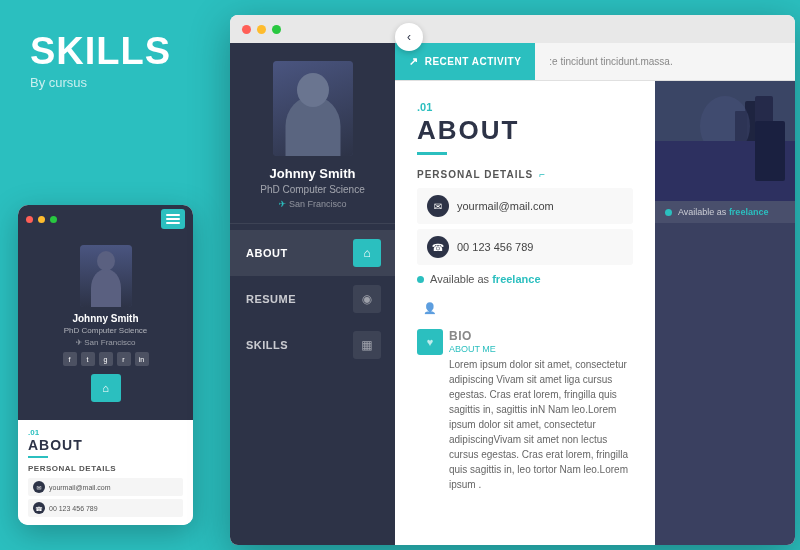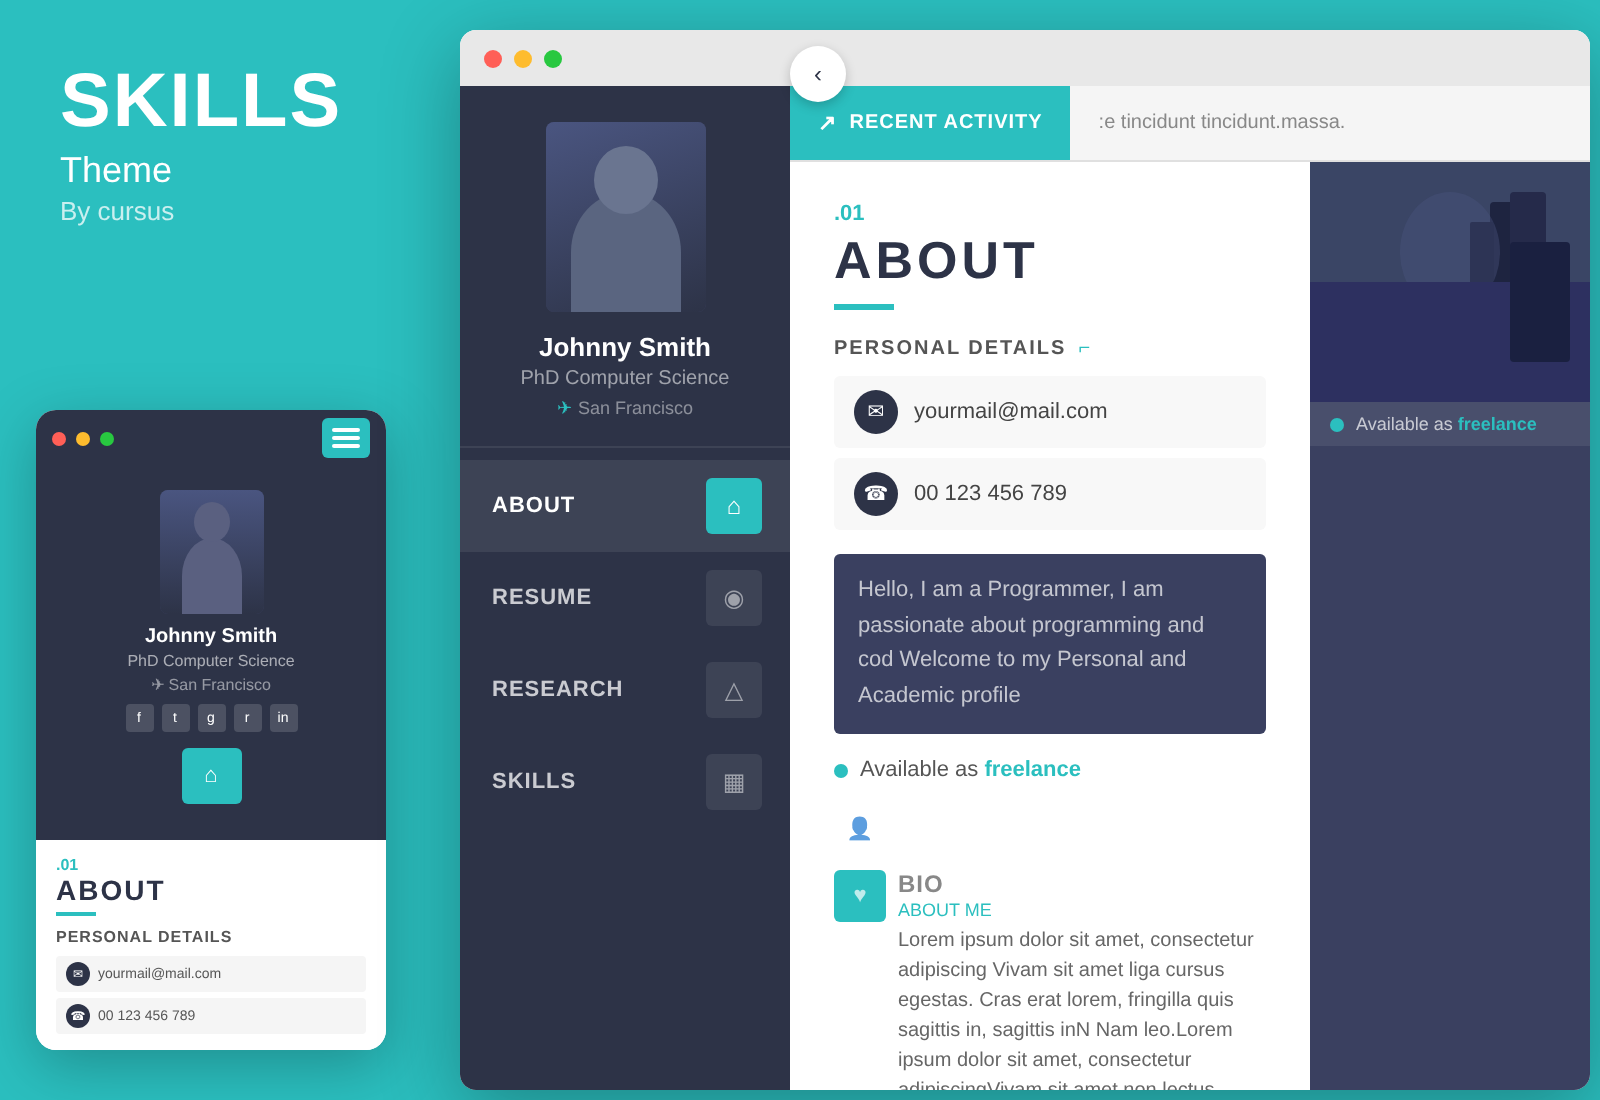--- a/index.html
+++ b/index.html
@@ -578,21 +578,20 @@
       box-shadow: 0 2px 6px rgba(0,0,0,0.2);
       z-index: 10;
       cursor: pointer;
     }
   </style>
 </head>
 <body>
 
 <div class="branding">
   <div class="brand-title">SKILLS</div>
-  <div class="brand-subtitle">Theme</div>
   <div class="brand-by">By cursus</div>
 </div>
 
 <div class="mobile-mockup">
   <div class="mobile-top-bar">
     <div class="mobile-dot red"></div>
     <div class="mobile-dot yellow"></div>
     <div class="mobile-dot green"></div>
     <div class="mobile-teal-btn">
       <div class="mobile-menu-icon">
@@ -662,24 +661,20 @@
       <div class="sidebar-nav">
         <div class="nav-item active">
           <span class="nav-label">ABOUT</span>
           <div class="nav-icon">⌂</div>
         </div>
         <div class="nav-item">
           <span class="nav-label">RESUME</span>
           <div class="nav-icon">◉</div>
         </div>
         <div class="nav-item">
-          <span class="nav-label">RESEARCH</span>
-          <div class="nav-icon">△</div>
-        </div>
-        <div class="nav-item">
           <span class="nav-label">SKILLS</span>
           <div class="nav-icon">▦</div>
         </div>
 
       </div>
 
     </div>
 
     <div class="main-content">
 
@@ -706,21 +701,20 @@
 
           <div class="detail-row">
             <div class="detail-icon-circle">✉</div>
             <span class="detail-value">yourmail@mail.com</span>
           </div>
           <div class="detail-row">
             <div class="detail-icon-circle">☎</div>
             <span class="detail-value">00 123 456 789</span>
           </div>
 
-          <div class="intro-text">Hello, I am a Programmer, I am passionate about programming and cod Welcome to my Personal and Academic profile</div>
 
           <div class="freelance-available">
             <div class="green-dot"></div>
             <span style="font-size:11px;color:#555;">
               <span>Available as</span>
               <strong style="color:#2bbfbf;">freelance</strong>
             </span>
           </div>
 
           <div style="margin-top:10px;">

